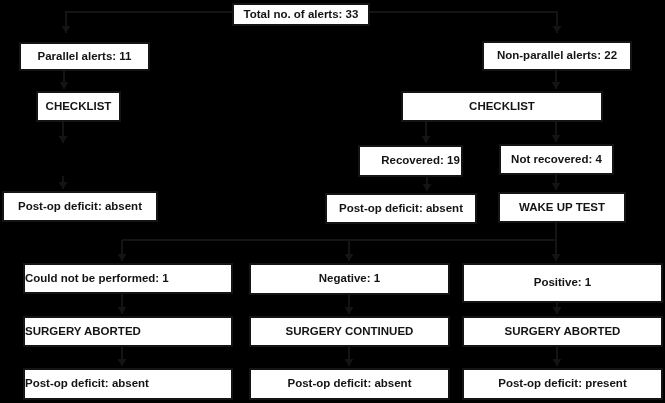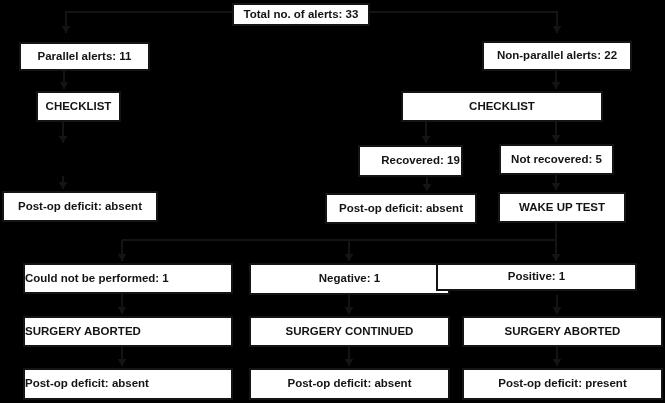--- a/index.html
+++ b/index.html
@@ -75,29 +75,29 @@
 
   <div class="node" style="left:232px; top:3px; width:138px; height:23px;">Total no. of alerts: 33</div>
 
   <div class="node" style="left:19px; top:42px; width:131px; height:29px;">Parallel alerts: 11</div>
   <div class="node" style="left:482px; top:41px; width:150px; height:30px;text-align:center;">Non-parallel alerts: 22</div>
 
   <div class="node" style="left:36px; top:91px; width:85px; height:31px;">CHECKLIST</div>
   <div class="node" style="left:401px; top:91px; width:202px; height:31px;">CHECKLIST</div>
 
   <div class="node" style="left:358px; top:145px; width:105px; height:32px;padding-left:20px;">Recovered: 19</div>
-  <div class="node" style="left:499px; top:144px; width:115px; height:31px;">Not recovered: 5</div>
+  <div class="node" style="left:499px; top:144px; width:115px; height:31px;">Not recovered: 4</div>
 
   <div class="node" style="left:2px; top:191px; width:156px; height:31px;">Post-op deficit: absent</div>
   <div class="node" style="left:325px; top:193px; width:152px; height:31px;">Post-op deficit: absent</div>
   <div class="node" style="left:498px; top:192px; width:128px; height:31px;">WAKE UP TEST</div>
 
   <div class="node align-left" style="left:23px; top:263px; width:210px; height:31px;">Could not be performed: 1</div>
   <div class="node" style="left:249px; top:263px; width:201px; height:32px;">Negative: 1</div>
-  <div class="node" style="left:436px; top:263px; width:201px; height:28px;">Positive: 1</div>
+  <div class="node" style="left:462px; top:263px; width:201px; height:40px;">Positive: 1</div>
 
   <div class="node align-left" style="left:23px; top:316px; width:210px; height:31px;">SURGERY ABORTED</div>
   <div class="node" style="left:249px; top:316px; width:201px; height:31px;">SURGERY CONTINUED</div>
   <div class="node" style="left:462px; top:316px; width:201px; height:31px;">SURGERY ABORTED</div>
 
   <div class="node align-left" style="left:23px; top:368px; width:210px; height:32px;">Post-op deficit: absent</div>
   <div class="node" style="left:249px; top:368px; width:201px; height:32px;">Post-op deficit: absent</div>
   <div class="node" style="left:462px; top:368px; width:201px; height:32px;">Post-op deficit: present</div>
 
 </div>

